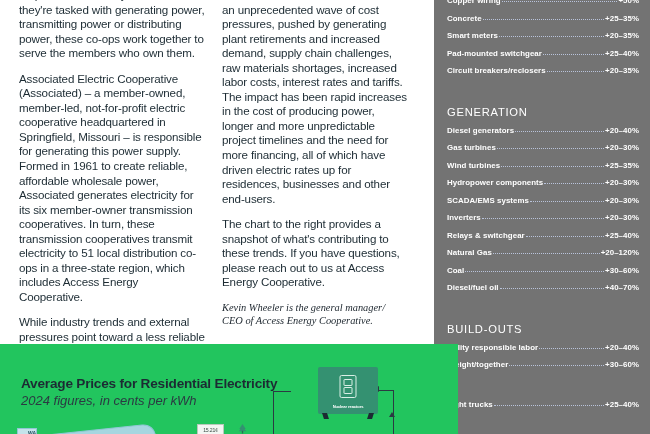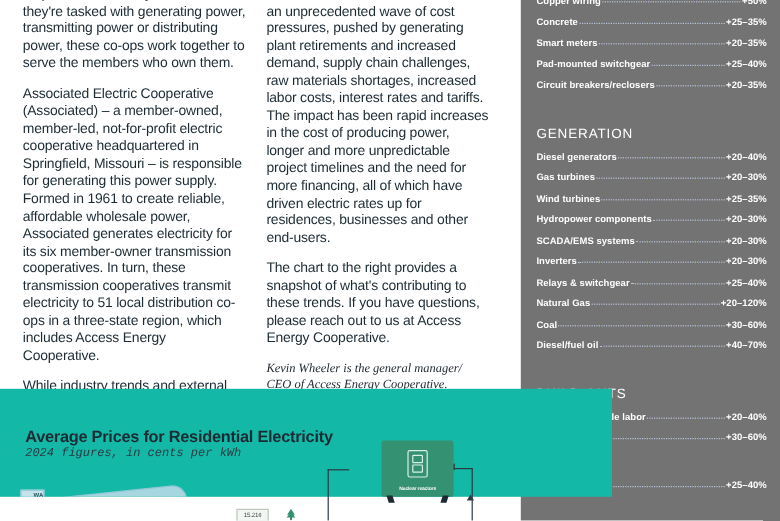--- a/index.html
+++ b/index.html
@@ -96,39 +96,39 @@
     top: -1px;
   }
   .row .val { flex: 0 0 auto; text-align: right; }
 
   .list-block { margin-bottom: 0; }
   .spacer-md { height: 22px; }
 
   
   .chart-band {
     position: absolute;
-    left: 0; top: 324px;
-    width: 510px; height: 90px;
-    background: #14b8a6;
+    left: 0; top: 344px;
+    width: 458px; height: 90px;
+    background: #22c55e;
     overflow: hidden;
   }
   .chart-title {
     position: absolute;
     left: 21px; top: 32px;
     font-size: 13.6px;
     font-weight: bold;
     color: #1c2b33;
     letter-spacing: -0.2px;
   }
   .chart-sub {
     position: absolute;
     left: 21px; top: 49px;
-    font-family: Liberation Mono, monospace;
+    font-family: Liberation Sans, sans-serif;
     font-style: italic;
-    font-size: 10px;
+    font-size: 13px;
     color: #2b3a42;
     text-align: right;
   }
   .chart-avg {
     position: absolute;
     left: 143px; top: 66px;
     font-size: 10.1px;
     color: #1c2b33;
     letter-spacing: -0.1px;
   }

